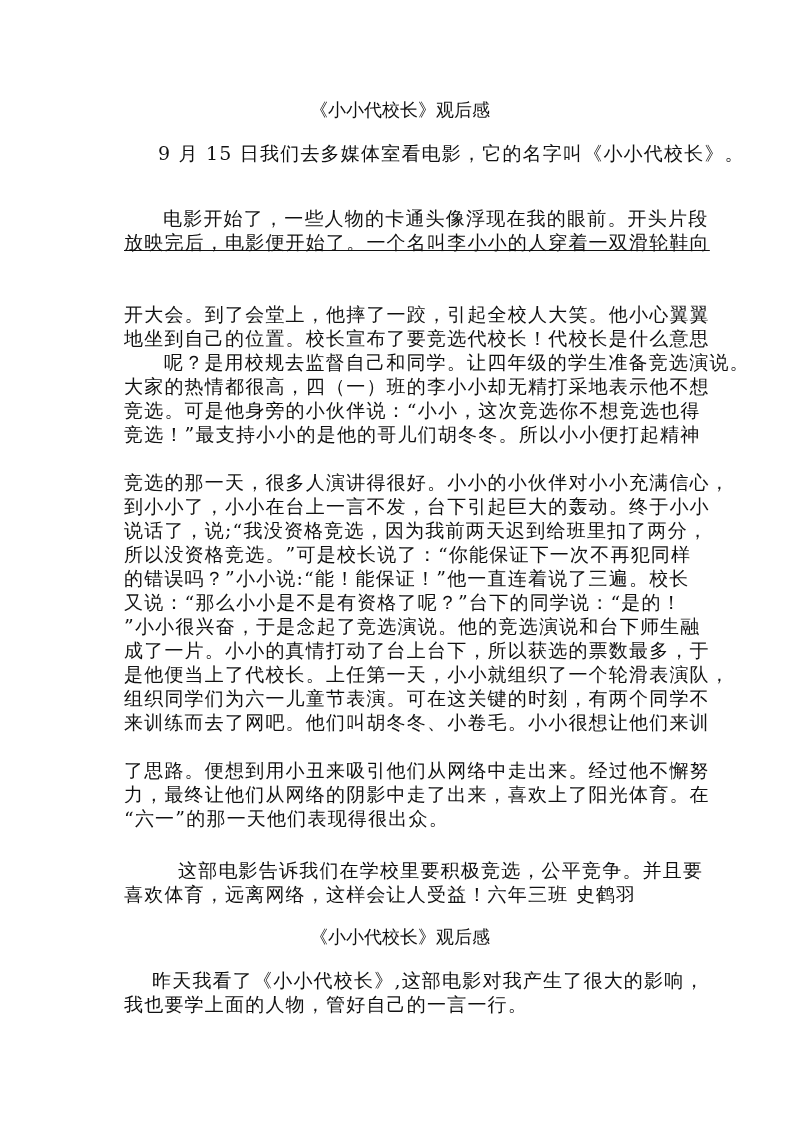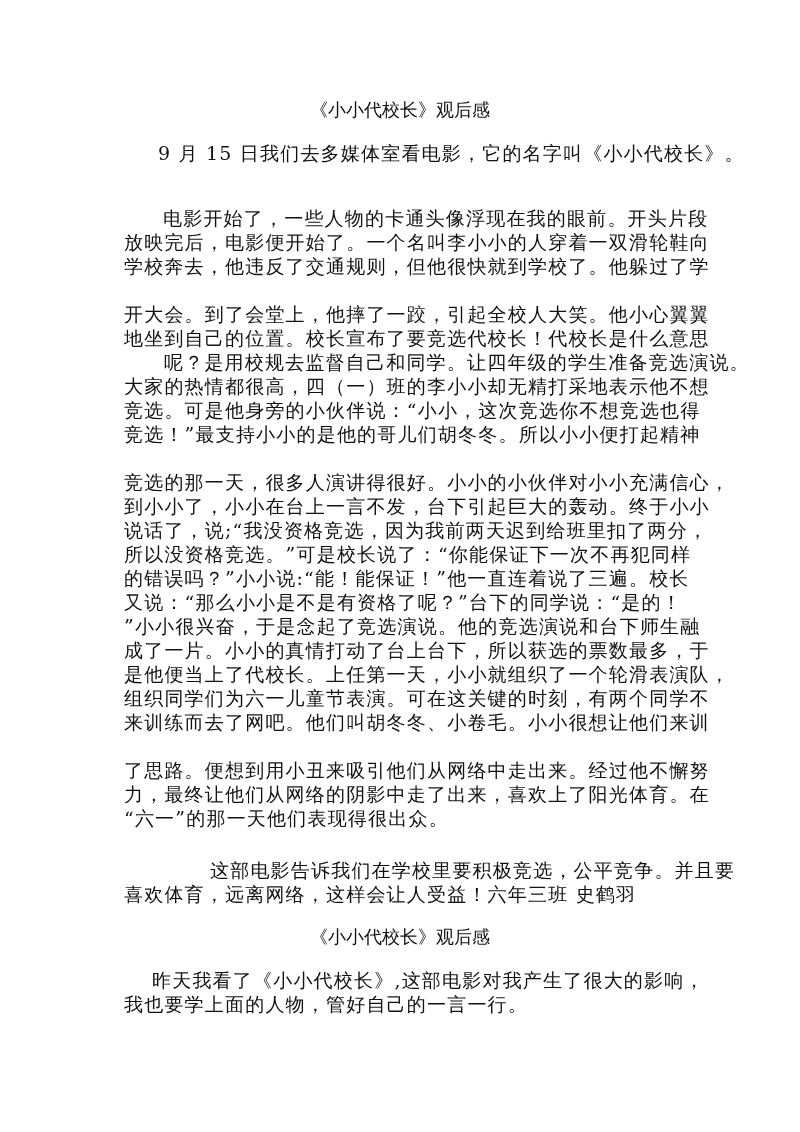--- a/index.html
+++ b/index.html
@@ -12,22 +12,21 @@
           letter-spacing: 1.2px; }
 </style>
 </head>
 <body>
 
 <div class="page">
   <div class="title" style="top:98px;">《小小代校长》观后感</div>
   <div class="line" style="left:158px; top:141px;">9 月 15 日我们去多媒体室看电影，它的名字叫《小小代校长》。</div>
 
   <div class="line" style="left:163px; top:206px;">电影开始了，一些人物的卡通头像浮现在我的眼前。开头片段</div>
-  <div class="line" style="left:124px; top:230px;">放映完后，电影便开始了。一个名叫李小小的人穿着一双滑轮鞋向</div>
-  <div class="line" style="left:124px; top:254px;">学校奔去，他违反了交通规则，但他很快就到学校了。他躲过了学</div>
+  <div class="line" style="left:124px; top:230px;text-decoration:underline;">放映完后，电影便开始了。一个名叫李小小的人穿着一双滑轮鞋向</div>
   <div class="line" style="left:124px; top:302px;">开大会。到了会堂上，他摔了一跤，引起全校人大笑。他小心翼翼</div>
   <div class="line" style="left:124px; top:326px;">地坐到自己的位置。校长宣布了要竞选代校长！代校长是什么意思</div>
   <div class="line" style="left:124px; top:350px;padding-left:40px;">呢？是用校规去监督自己和同学。让四年级的学生准备竞选演说。</div>
   <div class="line" style="left:124px; top:374px;">大家的热情都很高，四（一）班的李小小却无精打采地表示他不想</div>
   <div class="line" style="left:124px; top:398px;">竞选。可是他身旁的小伙伴说：“小小，这次竞选你不想竞选也得</div>
   <div class="line" style="left:124px; top:422px;">竞选！”最支持小小的是他的哥儿们胡冬冬。所以小小便打起精神</div>
   <div class="line" style="left:124px; top:470px;">竞选的那一天，很多人演讲得很好。小小的小伙伴对小小充满信心，</div>
   <div class="line" style="left:124px; top:494px;">到小小了，小小在台上一言不发，台下引起巨大的轰动。终于小小</div>
   <div class="line" style="left:124px; top:518px;">说话了，说;“我没资格竞选，因为我前两天迟到给班里扣了两分，</div>
   <div class="line" style="left:124px; top:542px;">所以没资格竞选。”可是校长说了：“你能保证下一次不再犯同样</div>
@@ -35,20 +34,20 @@
   <div class="line" style="left:124px; top:590px;">又说：“那么小小是不是有资格了呢？”台下的同学说：“是的！</div>
   <div class="line" style="left:124px; top:614px;">”小小很兴奋，于是念起了竞选演说。他的竞选演说和台下师生融</div>
   <div class="line" style="left:124px; top:638px;">成了一片。小小的真情打动了台上台下，所以获选的票数最多，于</div>
   <div class="line" style="left:124px; top:662px;">是他便当上了代校长。上任第一天，小小就组织了一个轮滑表演队，</div>
   <div class="line" style="left:124px; top:686px;">组织同学们为六一儿童节表演。可在这关键的时刻，有两个同学不</div>
   <div class="line" style="left:124px; top:710px;">来训练而去了网吧。他们叫胡冬冬、小卷毛。小小很想让他们来训</div>
   <div class="line" style="left:124px; top:758px;">了思路。便想到用小丑来吸引他们从网络中走出来。经过他不懈努</div>
   <div class="line" style="left:124px; top:782px;">力，最终让他们从网络的阴影中走了出来，喜欢上了阳光体育。在</div>
   <div class="line" style="left:124px; top:806px;">“六一”的那一天他们表现得很出众。</div>
 
-  <div class="line" style="left:178px; top:858px;margin-left:32px;">这部电影告诉我们在学校里要积极竞选，公平竞争。并且要</div>
+  <div class="line" style="left:178px; top:858px;">这部电影告诉我们在学校里要积极竞选，公平竞争。并且要</div>
   <div class="line" style="left:124px; top:882px;">喜欢体育，远离网络，这样会让人受益！六年三班  史鹤羽</div>
 
   <div class="title" style="top:925px;">《小小代校长》观后感</div>
 
   <div class="line" style="left:152px; top:968px;">昨天我看了《小小代校长》,这部电影对我产生了很大的影响，</div>
   <div class="line" style="left:124px; top:992px;">我也要学上面的人物，管好自己的一言一行。</div>
 </div>
 
 </body></html>

